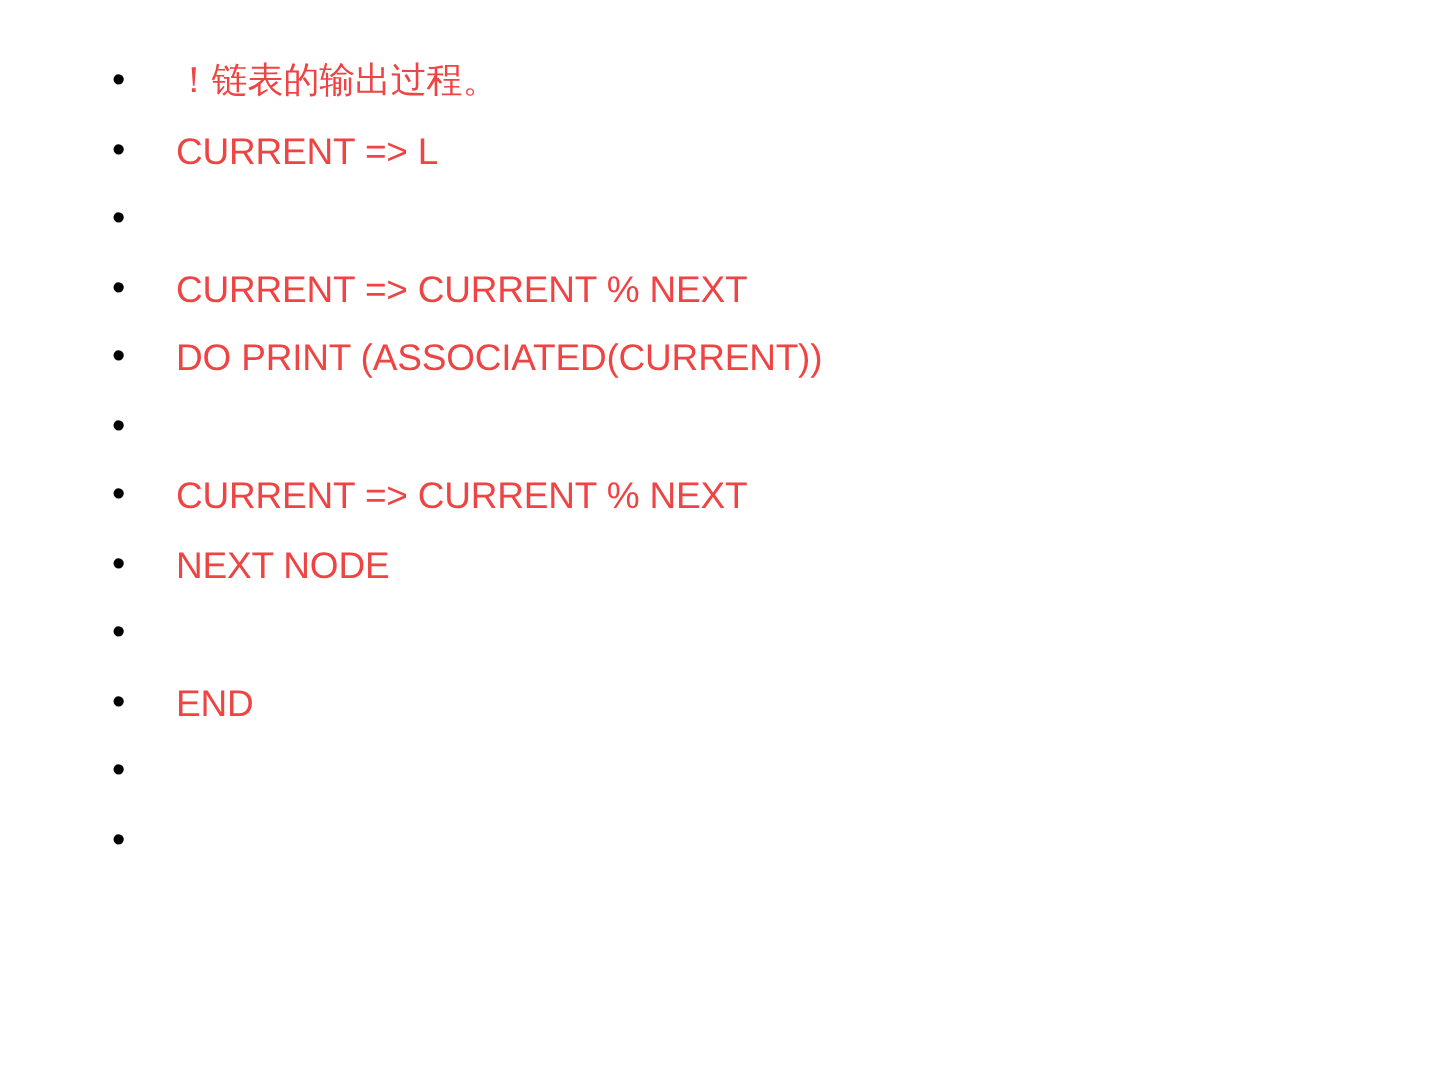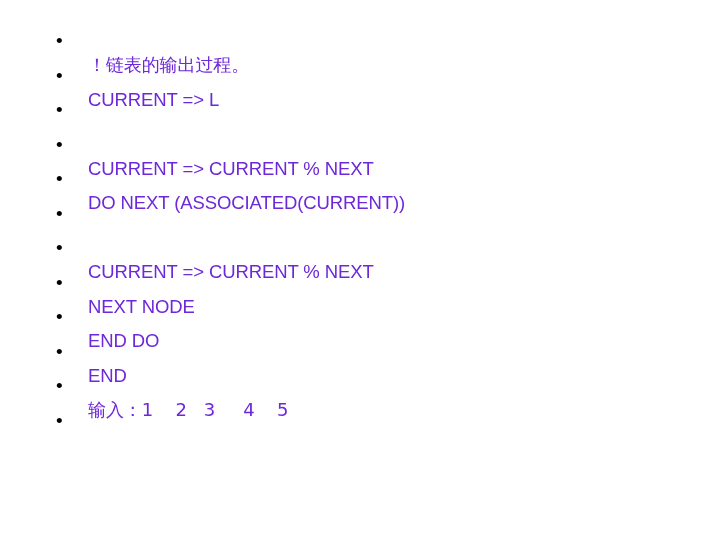--- a/index.html
+++ b/index.html
@@ -38,40 +38,39 @@
     font-size: 19px;
     line-height: 34.5px;
     text-align: left;
     color: #000000;
   }
   .bullet-text {
     flex: 0 0 auto;
     font-size: 18.5px;
     line-height: 34.5px;
     letter-spacing: -0.1px;
-    color: #6d28d9;
+    color: #ef4444;
     white-space: pre;
-    margin-top: 24px;
   }
   .bullet-text.cjk {
     font-family: "DejaVu Sans", "Liberation Sans", sans-serif;
     font-size: 18px;
   }
 </style>
 </head>
 <body>
 
 <div id="slide" style="background: rgb(255, 255, 255); color: rgb(0, 0, 0);">
   <ul id="bullet-list">
       <li class="bullet-row"><span class="bullet-mark">•</span><span class="bullet-text cjk">！链表的输出过程。</span></li>
       <li class="bullet-row"><span class="bullet-mark">•</span><span class="bullet-text">CURRENT =&gt; L</span></li>
       <li class="bullet-row"><span class="bullet-mark">•</span></li>
       <li class="bullet-row"><span class="bullet-mark">•</span><span class="bullet-text">CURRENT =&gt; CURRENT % NEXT</span></li>
-      <li class="bullet-row"><span class="bullet-mark">•</span><span class="bullet-text">DO NEXT (ASSOCIATED(CURRENT))</span></li>
+      <li class="bullet-row"><span class="bullet-mark">•</span><span class="bullet-text">DO PRINT (ASSOCIATED(CURRENT))</span></li>
       <li class="bullet-row"><span class="bullet-mark">•</span></li>
       <li class="bullet-row"><span class="bullet-mark">•</span><span class="bullet-text">CURRENT =&gt; CURRENT % NEXT</span></li>
       <li class="bullet-row"><span class="bullet-mark">•</span><span class="bullet-text">NEXT NODE</span></li>
-      <li class="bullet-row"><span class="bullet-mark">•</span><span class="bullet-text">END DO</span></li>
+      <li class="bullet-row"><span class="bullet-mark">•</span></li>
       <li class="bullet-row"><span class="bullet-mark">•</span><span class="bullet-text">END</span></li>
-      <li class="bullet-row"><span class="bullet-mark">•</span><span class="bullet-text cjk">输入：1    2   3     4    5</span></li>
+      <li class="bullet-row"><span class="bullet-mark">•</span></li>
       <li class="bullet-row"><span class="bullet-mark">•</span></li>
     </ul>
 </div>
 
 </body></html>

